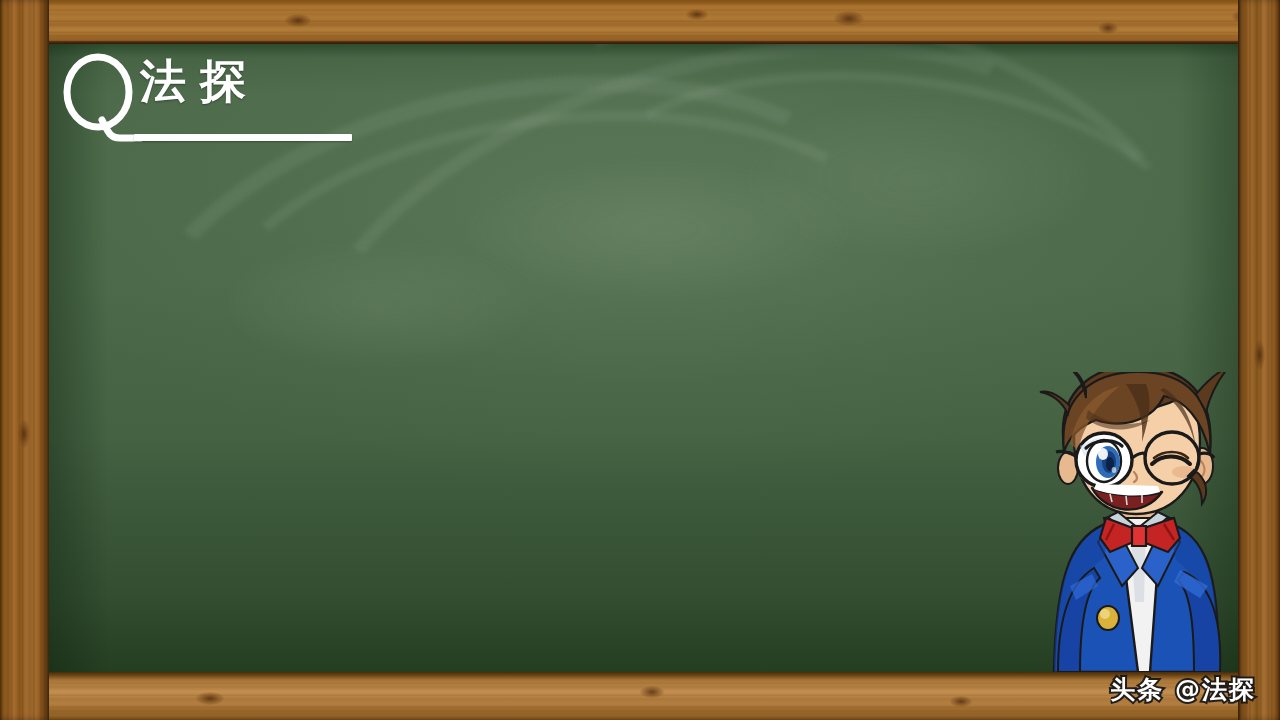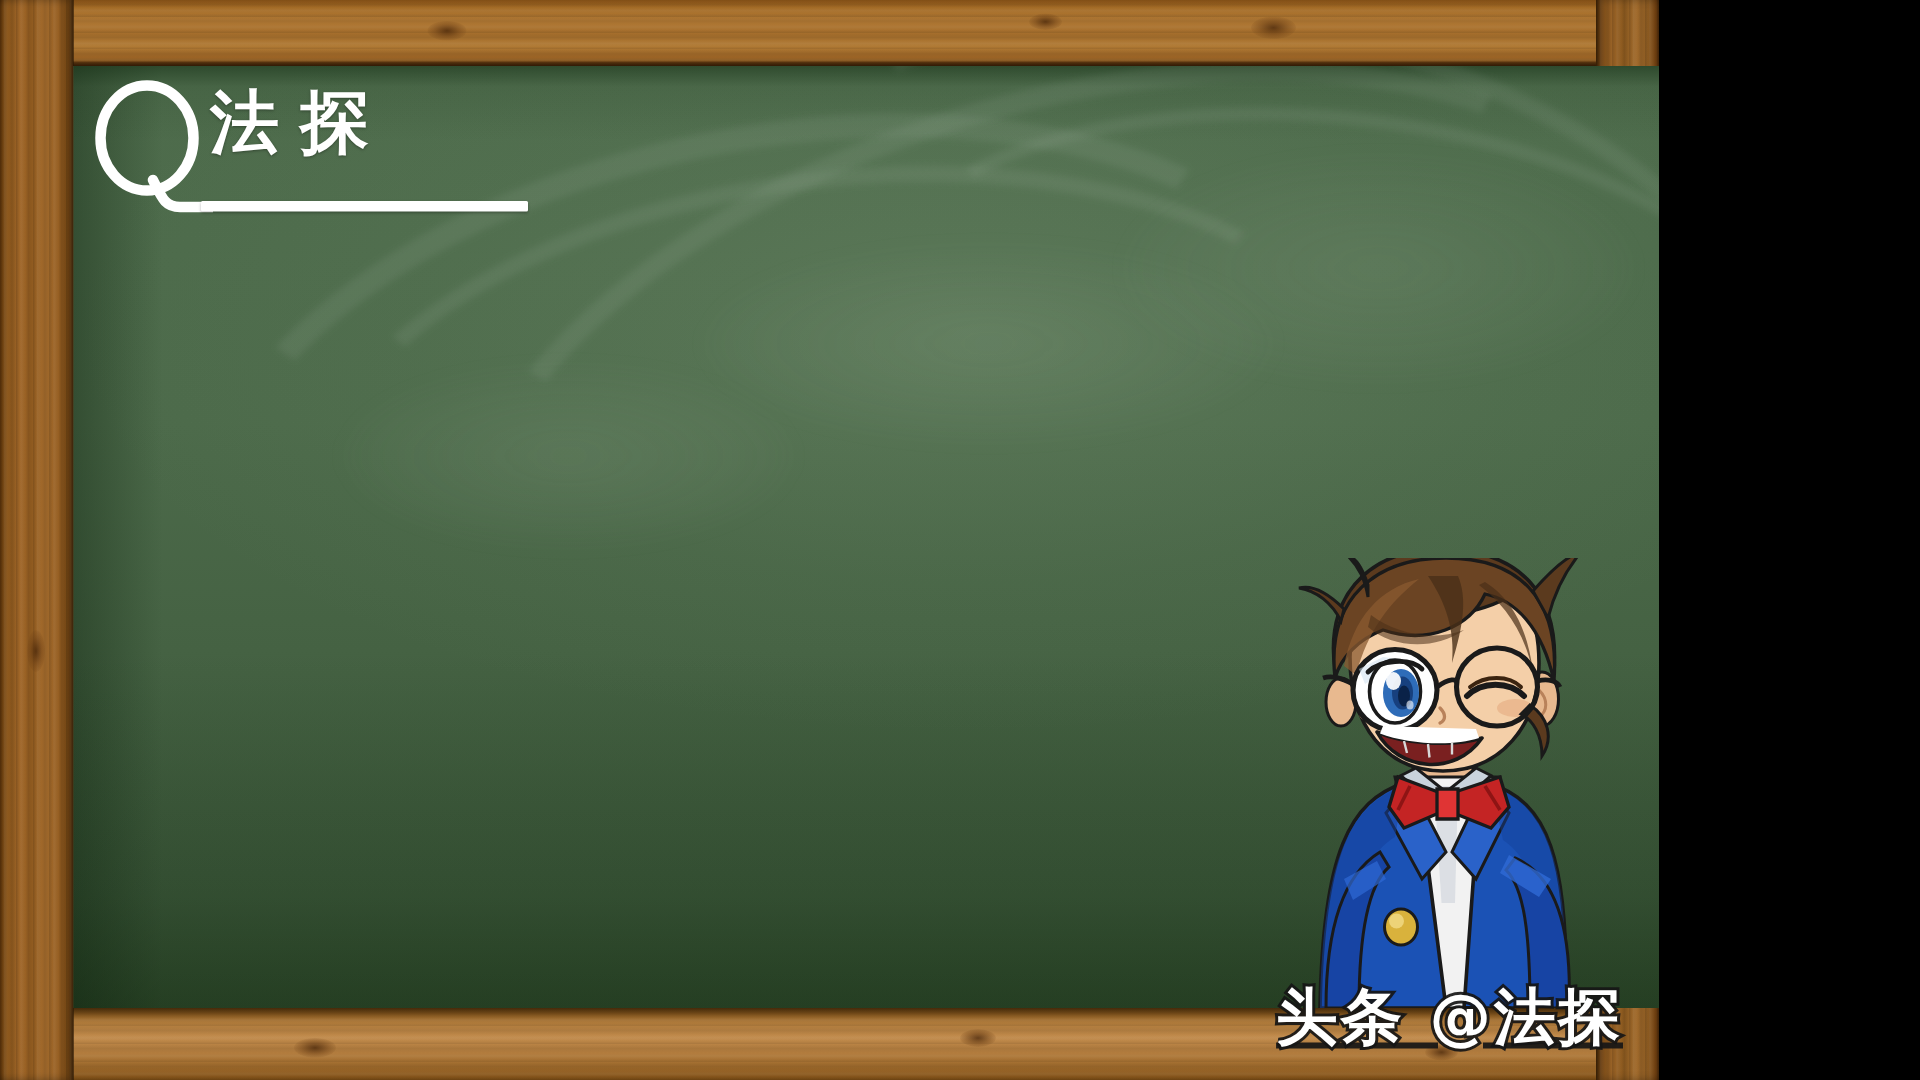--- a/index.html
+++ b/index.html
@@ -2,21 +2,21 @@
 <html><head>
 <meta charset="utf-8">
 <style>
   html, body {
     margin: 0;
     padding: 0;
     background: #000;
   }
   #stage {
     position: relative;
-    width: 1106px;
+    width: 1280px;
     height: 720px;
     overflow: hidden;
     font-family: "DejaVu Sans", "Liberation Sans", sans-serif;
     user-select: none;
   }
 
   
   .frame-base {
     position: absolute;
     inset: 0;
@@ -187,28 +187,27 @@
     -webkit-text-stroke: 4px #2b5ba8;
     paint-order: stroke fill;
     filter: drop-shadow(0 0 10px rgba(18,40,20,0.65))
             drop-shadow(6px 8px 8px rgba(10,26,12,0.55));
   }
 
   
   .watermark {
     position: absolute;
     right: 24px; bottom: 14px;
-    font-size: 41px;
+    font-size: 25px;
     font-weight: 700;
     letter-spacing: 2px;
     color: #ffffff;
     white-space: nowrap;
     -webkit-text-stroke: 4px rgba(22,22,22,0.92);
     paint-order: stroke fill;
-    text-decoration: underline;
   }
 
   
   .character {
     position: absolute;
     right: 36px; bottom: 48px;
     width: 210px; height: 300px;
     pointer-events: none;
   }
 </style>

